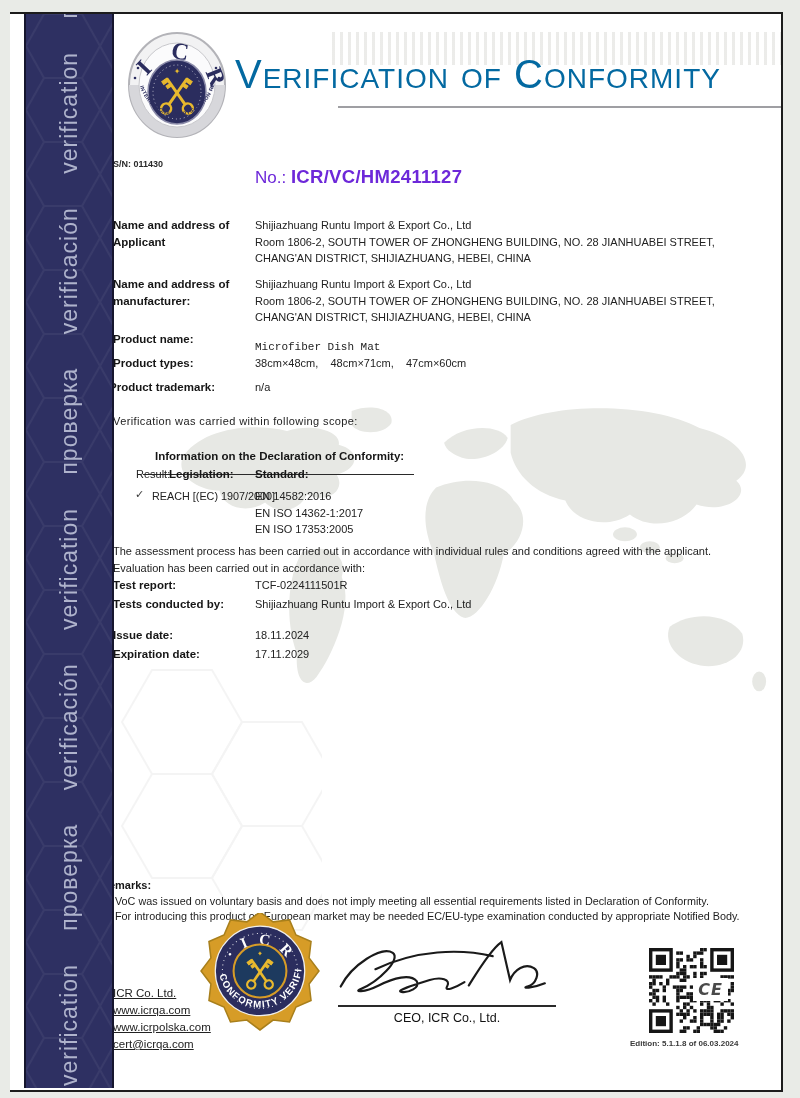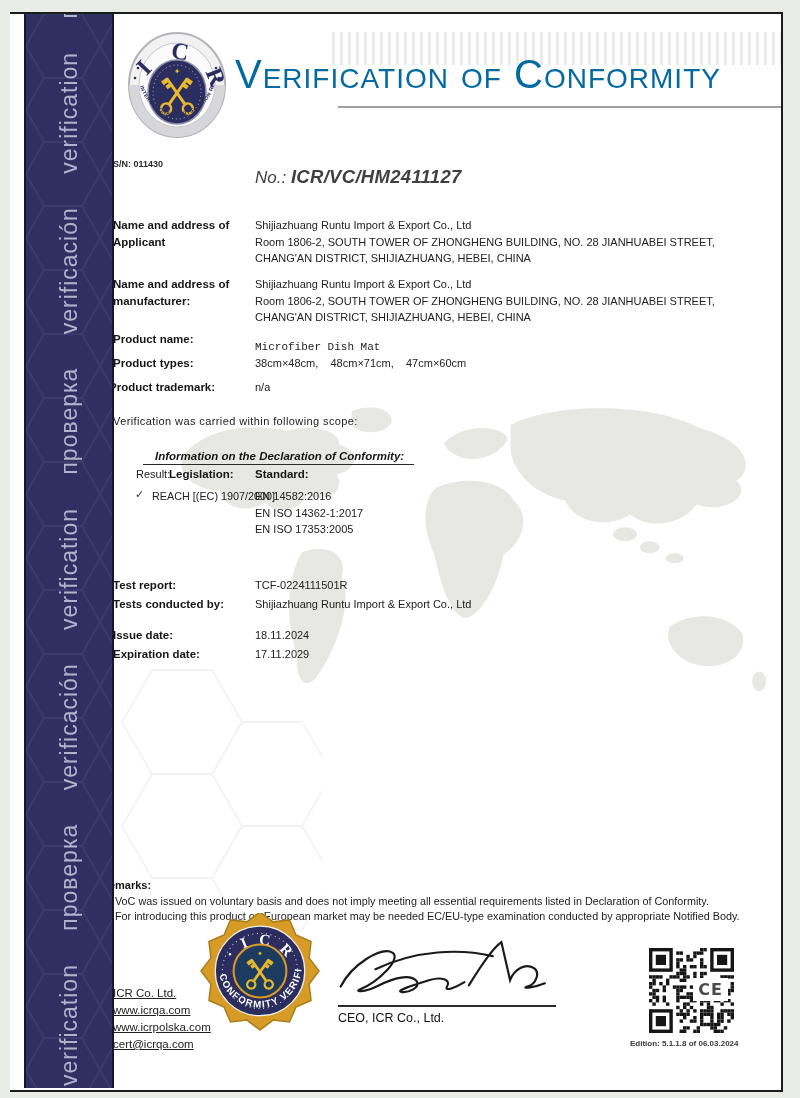--- a/index.html
+++ b/index.html
@@ -20,40 +20,40 @@
     background:repeating-linear-gradient(90deg,#dcdcd8 0 3px,#ffffff 3px 8px);}
   .map{position:absolute;left:128px;top:382px;width:656px;height:408px;z-index:0;}
   .hex-faint{position:absolute;left:112px;top:660px;width:210px;height:290px;opacity:.06;z-index:0;}
   .content{position:absolute;left:0;top:0;width:800px;height:1098px;z-index:2;}
   
   .logo-top{position:absolute;left:126px;top:30px;width:102px;height:110px;}
   .title{position:absolute;left:235px;top:52px;width:550px;font-variant:small-caps;
          font-size:40px;letter-spacing:1px;color:#0369a1;font-weight:400;white-space:nowrap;}
   .title-rule{position:absolute;left:338px;top:106px;width:443px;height:2px;background:#9f9fa3;}
   .serial{position:absolute;left:113px;top:159px;font-size:9px;font-weight:700;color:#2a2a2a;}
-  .cert-no{position:absolute;left:255px;top:166px;font-size:17px;color:#404040;font-style:italic;}
+  .cert-no{position:absolute;left:255px;top:166px;font-size:17px;color:#6d28d9;}
   .cert-no b{font-size:18.5px;letter-spacing:.3px;}
   
   .lbl{font-weight:700;font-size:11.5px;color:#161616;line-height:16.5px;}
   .val{font-size:11px;color:#222;line-height:16.5px;}
   .pre{white-space:pre-wrap;}
   .abs{position:absolute;}
-  .doc-underline{border-bottom:1.6px solid #2a2a2a;padding:0 10px 2px 12px;font-style:italic;}
+  .doc-underline{border-bottom:1.6px solid #2a2a2a;padding:0 10px 12px 12px;}
   .check{color:#3a3a3a;font-size:11px;}
   .para{font-size:11px;color:#1d1d1d;line-height:17px;}
   
   .bullet-row{display:flex;gap:8px;font-size:10.8px;color:#1c1c1c;line-height:15.5px;}
   .bullet-dot{width:6px;}
   
   .contact{font-size:11.5px;color:#222;line-height:17px;}
   .badge{position:absolute;left:199px;top:913px;width:122px;height:120px;}
   .sig-svg{position:absolute;left:332px;top:932px;width:228px;height:70px;}
   .sig-line{position:absolute;left:338px;top:1005px;width:218px;height:2px;background:#2a2a2a;}
-  .ceo{position:absolute;left:338px;top:1011px;width:218px;text-align:left;font-size:12.5px;color:#111;}
-  .qr-wrap{position:absolute;left:649px;top:948px;width:85px;height:85px;background:#fff;}
+  .ceo{position:absolute;left:338px;top:1011px;width:218px;text-align:center;font-size:12.5px;color:#111;}
+  .qr-wrap{position:absolute;left:649px;top:948px;width:85px;height:85px;background:#fff;font-style:italic;}
   .ce-patch{position:absolute;left:44px;top:30px;width:35px;height:23px;background:#fff;
             display:flex;align-items:center;justify-content:center;
             font-size:16px;font-weight:700;color:#4a4a4a;letter-spacing:1px;
             font-family:"DejaVu Sans", sans-serif;}
   .edition{position:absolute;left:630px;top:1039px;width:150px;font-size:8px;font-weight:700;color:#3a3a3a;}
 </style>
 </head>
 <body>
 
 <div id="stage">
@@ -180,20 +180,24 @@
     <div class="abs lbl" style="left:169px;top:466px;">Legislation:</div>
     <div class="abs lbl" style="left:255px;top:466px;">Standard:</div>
     <div class="abs check" style="left:135px;top:488px;">✓</div>
     <div class="abs val" style="left:152px;top:488px;font-size:10.8px;">REACH [(EC) 1907/2000]</div>
     <div class="abs" style="left:255px;top:488px;">
       <div class="val">EN 14582:2016</div>
       <div class="val">EN ISO 14362-1:2017</div>
       <div class="val">EN ISO 17353:2005</div>
     </div>
 
+    <div class="abs para" style="left:113px;top:543px;width:670px;">
+      <div>The assessment process has been carried out in accordance with individual rules and conditions agreed with the applicant.</div>
+      <div>Evaluation has been carried out in accordance with:</div>
+    </div>
 
     <div class="abs lbl" style="left:113px;top:577px;">Test report:</div>
     <div class="abs val" style="left:255px;top:577px;">TCF-0224111501R</div>
     <div class="abs lbl" style="left:113px;top:596px;">Tests conducted by:</div>
     <div class="abs val" style="left:255px;top:596px;">Shijiazhuang Runtu Import &amp; Export Co., Ltd</div>
     <div class="abs lbl" style="left:113px;top:627px;">Issue date:</div>
     <div class="abs val" style="left:255px;top:627px;">18.11.2024</div>
     <div class="abs lbl" style="left:113px;top:646px;">Expiration date:</div>
     <div class="abs val" style="left:255px;top:646px;">17.11.2029</div>
 

